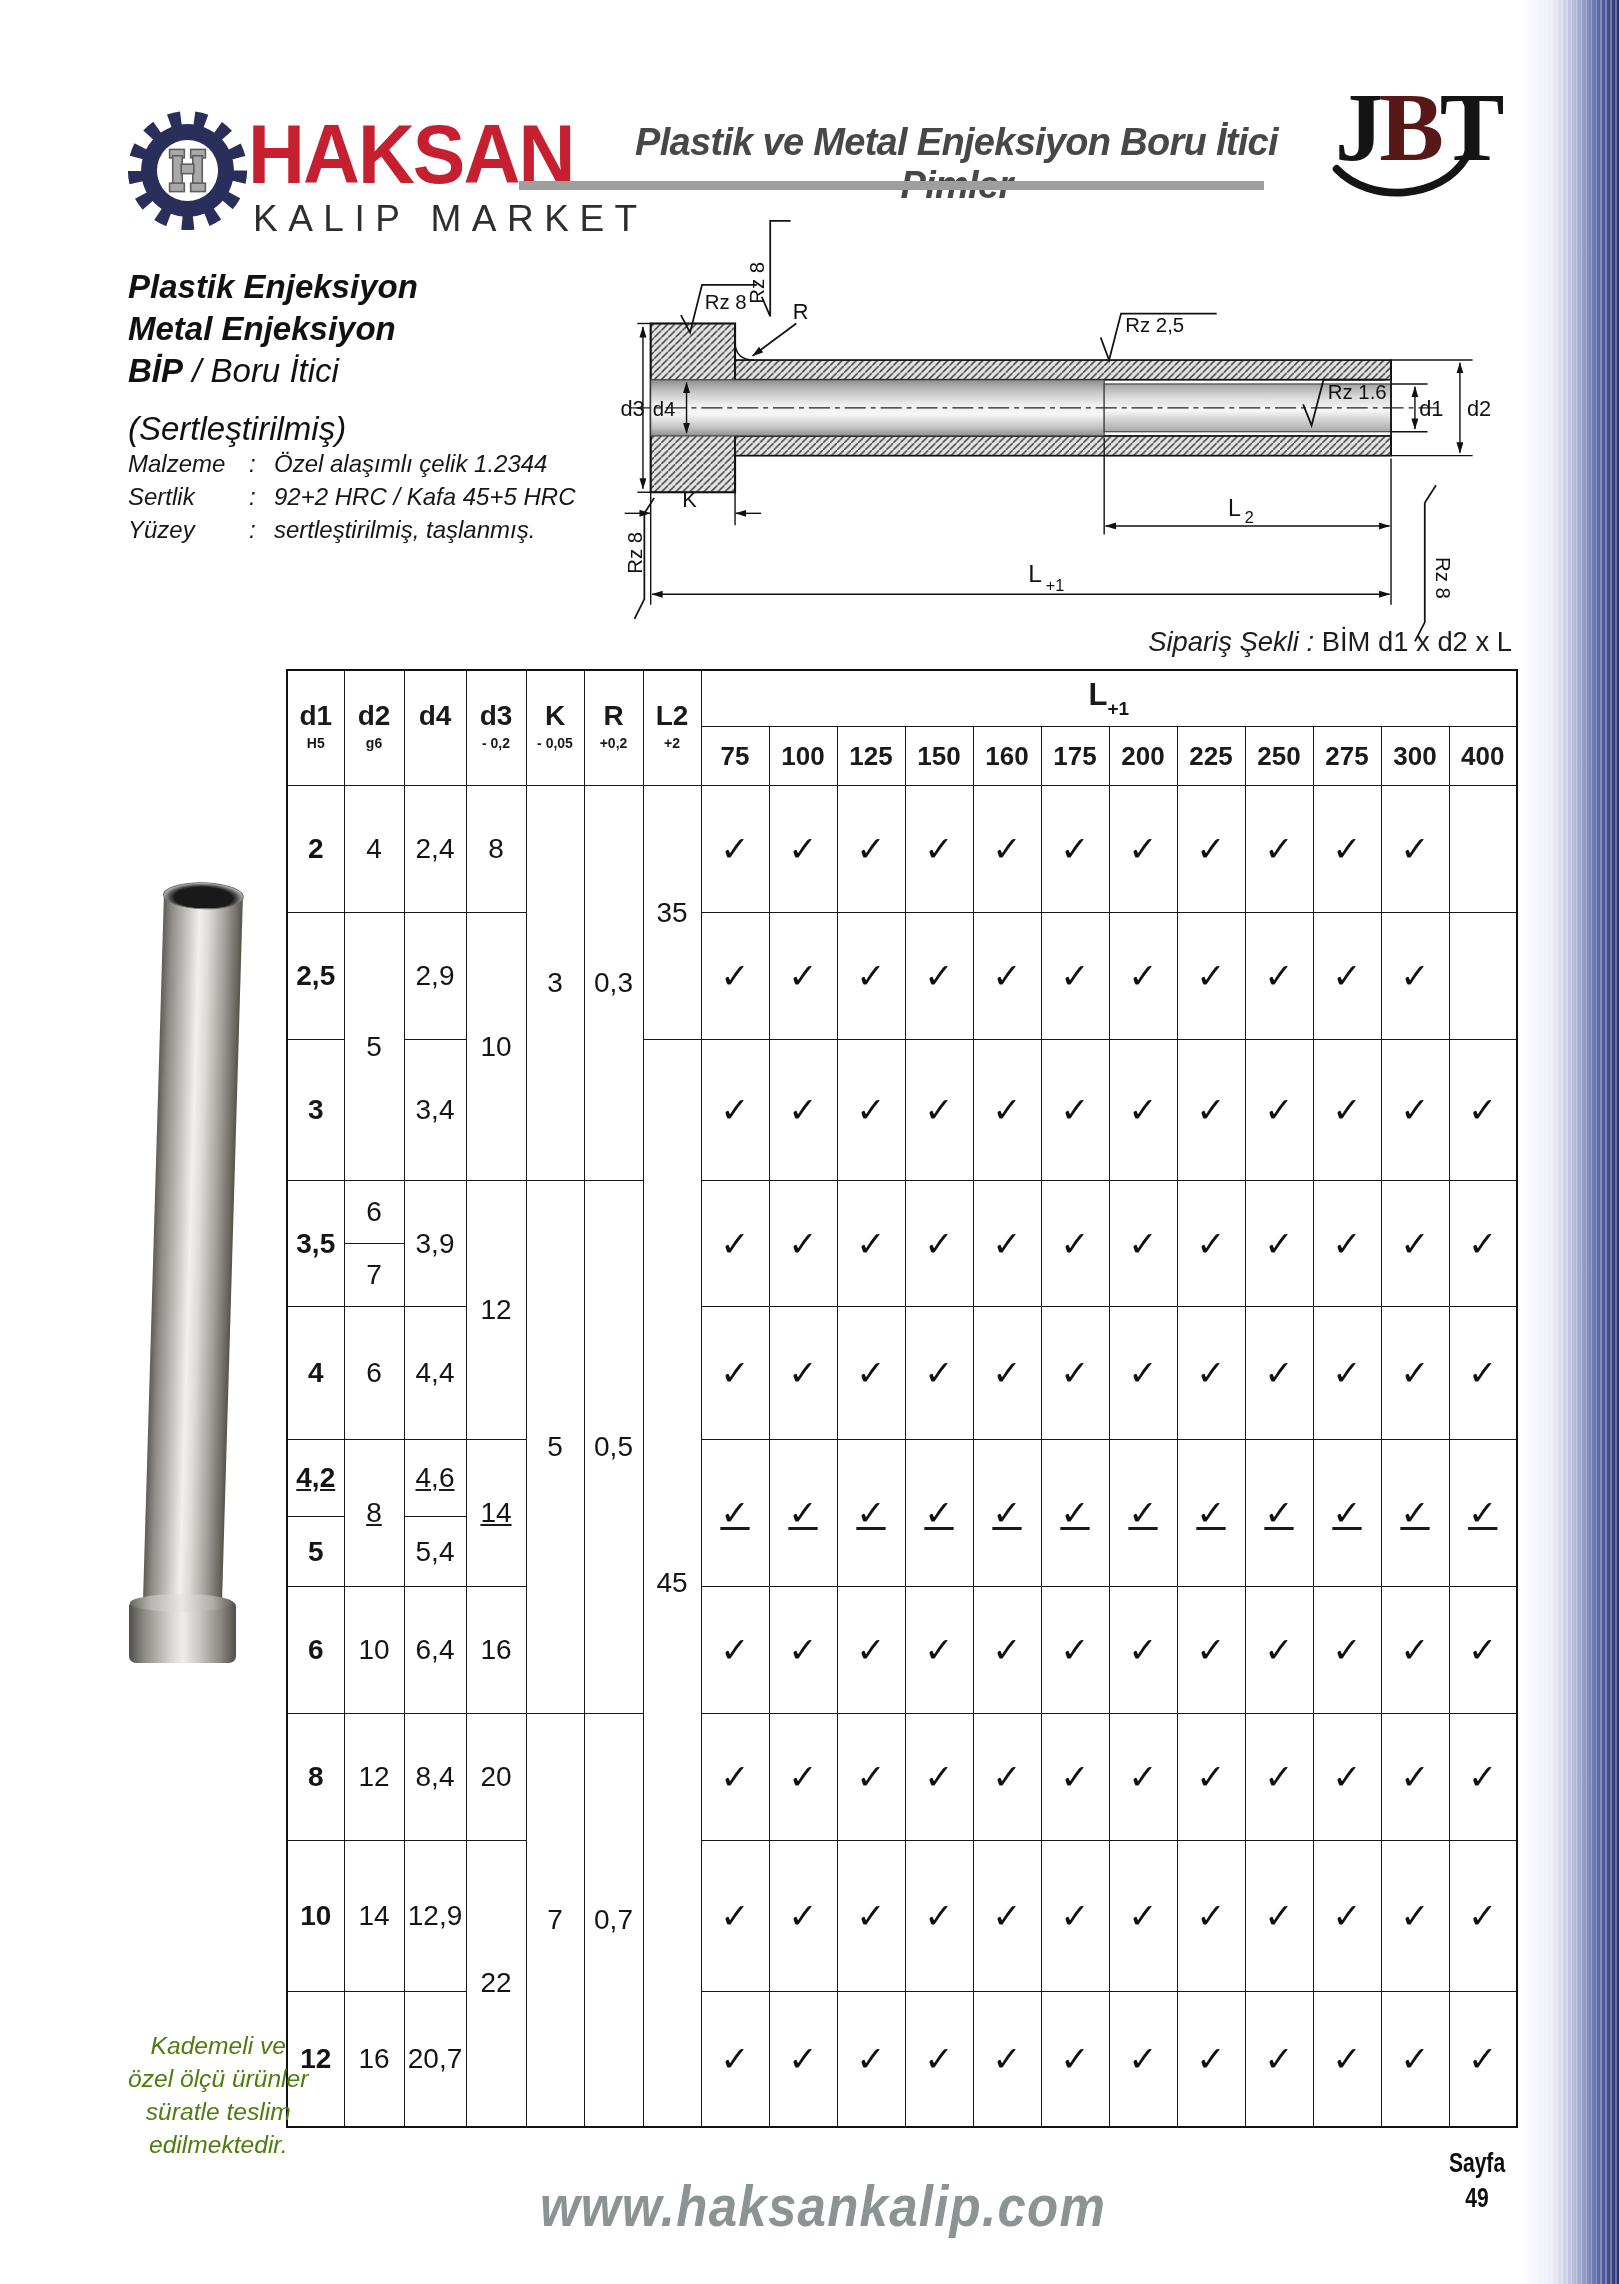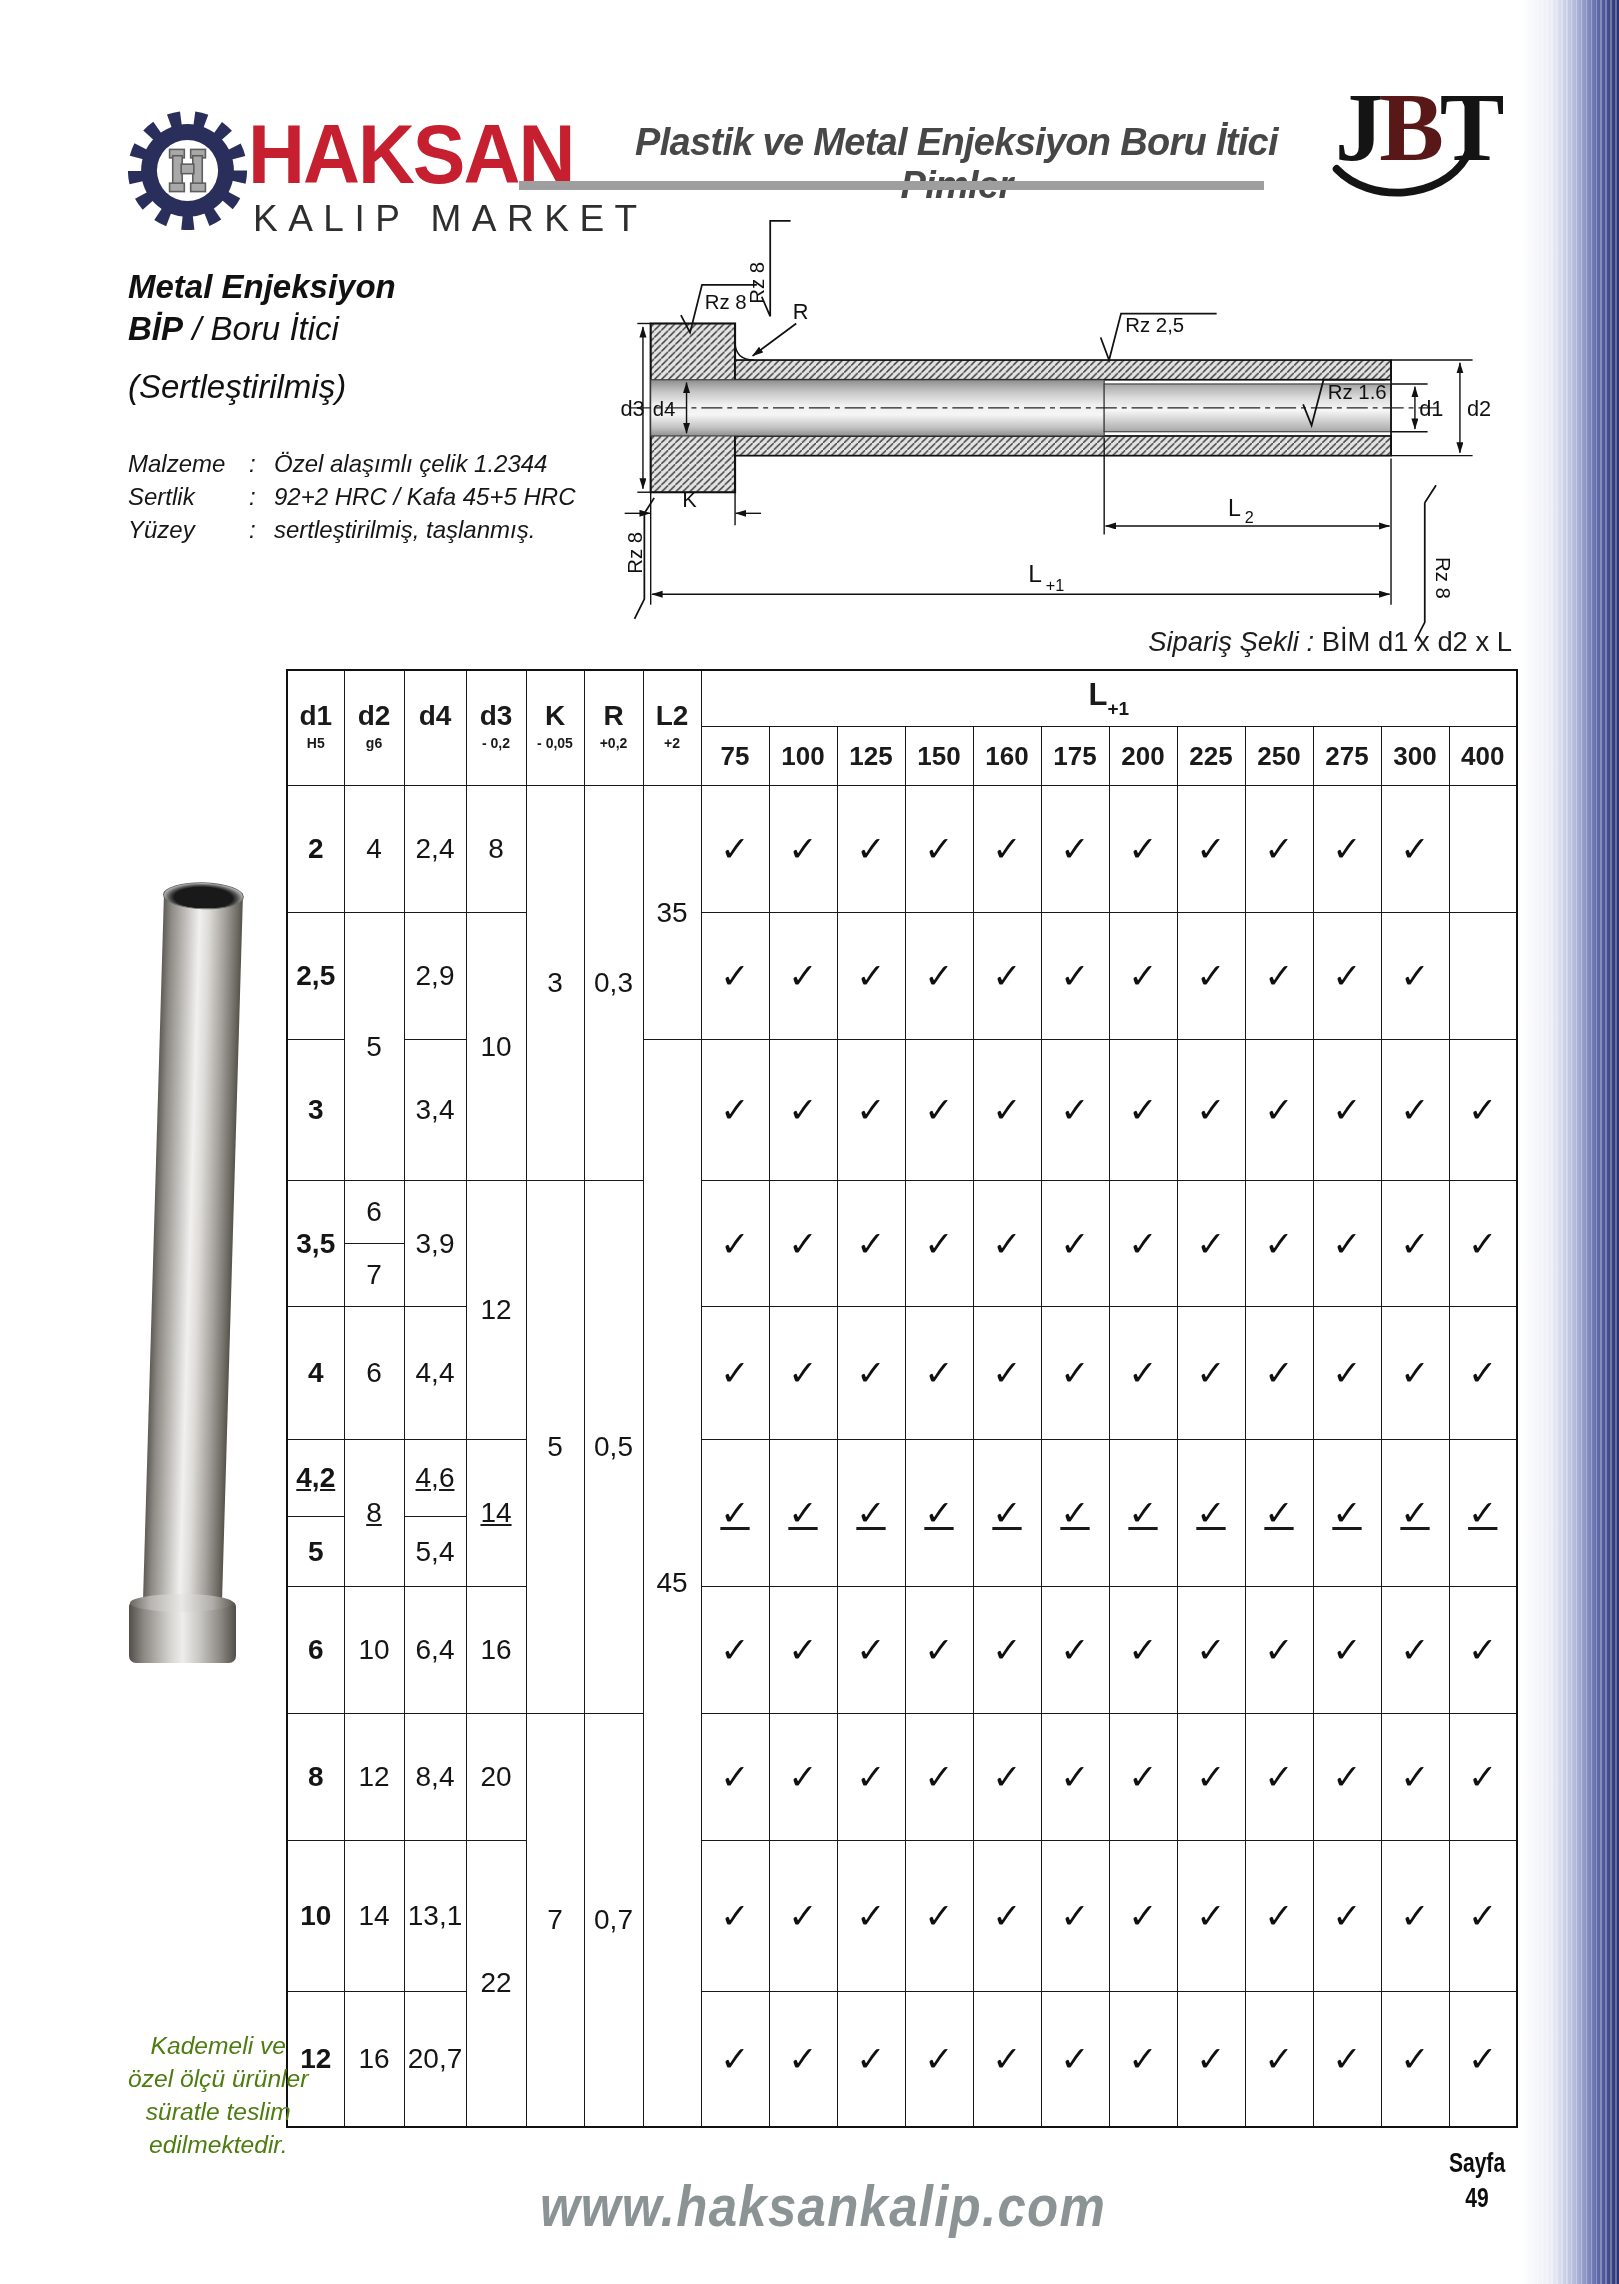--- a/index.html
+++ b/index.html
@@ -102,20 +102,21 @@
 <div class="abs page-title">Plastik ve Metal Enjeksiyon Boru İtici Pimler</div>
 <div class="abs title-rule"></div>
 <div class="abs jbt">
   <div class="jbt-text"><span>J</span><span class="b">B</span><span>T</span></div>
   <svg width="162" height="123" viewBox="0 0 230 175">
     <path d="M 12 128 C 60 178, 160 172, 196 112 C 208 90, 210 52, 196 30" fill="none" stroke="#141414" stroke-width="11" stroke-linecap="round"></path>
   </svg>
 </div>
 
 <div class="abs info">
+  <div class="l bold">Plastik Enjeksiyon</div>
   <div class="l bold">Metal Enjeksiyon</div>
   <div class="l"><span class="bold">BİP</span><span> / Boru İtici</span></div>
   <div class="l paren">(Sertleştirilmiş)</div>
 </div>
 <div class="abs specs">
   <div class="row">
       <span class="lab">Malzeme</span>
       <span class="colon">:</span>
       <span>Özel alaşımlı çelik 1.2344</span>
     </div>
@@ -442,21 +443,21 @@
         <td class="chk">✓</td>
         <td class="chk">✓</td>
         <td class="chk">✓</td>
         <td class="chk">✓</td>
         <td class="chk">✓</td>
         <td class="chk">✓</td>
       </tr>
       <tr style="height: 151px;">
         <td class="num b">10</td>
         <td class="num">14</td>
-        <td class="num">13,1</td>
+        <td class="num">12,9</td>
         <td class="num" rowspan="2">22</td>
         <td class="chk">✓</td>
         <td class="chk">✓</td>
         <td class="chk">✓</td>
         <td class="chk">✓</td>
         <td class="chk">✓</td>
         <td class="chk">✓</td>
         <td class="chk">✓</td>
         <td class="chk">✓</td>
         <td class="chk">✓</td>

